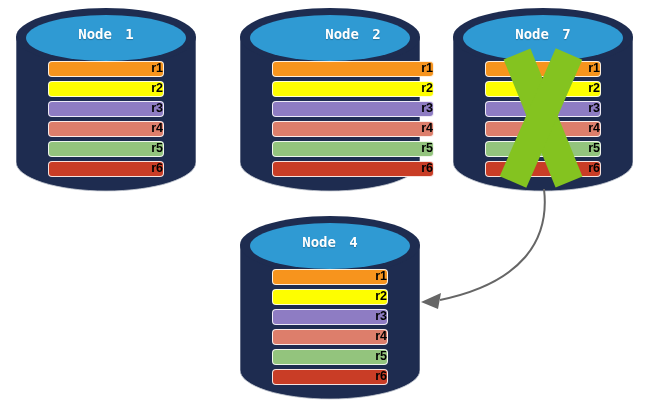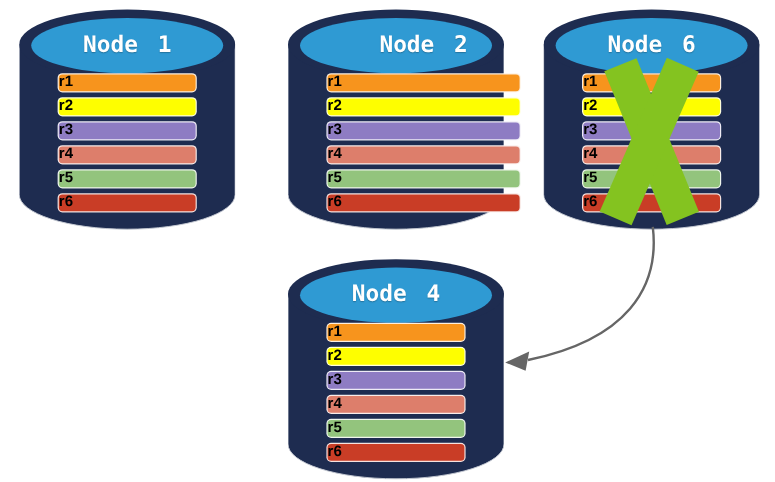--- a/index.html
+++ b/index.html
@@ -15,33 +15,33 @@
   .node-1 { left: 16px;  top: 4px; }
   .node-2 { left: 240px; top: 4px; padding-left: 46px; }
   .node-3 { left: 453px; top: 4px; }
   .node-4 { left: 240px; top: 212px; }
   .cyl { position: absolute; left: 0; top: 0; width: 180px; height: 190px; }
   .node-title {
     position: absolute; left: 0; right: 0; top: 22px;
     text-align: center;
     font-family: "DejaVu Sans Mono", monospace;
     font-weight: bold;
-    font-size: 19px;
+    font-size: 14px;
     word-spacing: 5px;
     letter-spacing: 0px;
     text-shadow: 0 1px 1px rgba(0,0,0,0.25);
   }
   .row-list { position: absolute; left: 32px; right: 32px; top: 57px; }
   .row {
     height: 16px;
     margin-bottom: 4px;
     border-radius: 4px;
     border: 1px solid rgba(255,255,255,0.85);
     box-sizing: border-box;
-    text-align: left;
+    text-align: right;
     font-weight: bold;
     font-size: 12.5px;
     line-height: 13px;
   }
   .xmark {
     position: absolute; left: 36px; top: 44px;
     width: 104px; height: 140px;
     overflow: visible;
   }
   .arrow-layer {
@@ -88,21 +88,21 @@
       <div class="row" style="background-color: rgb(201, 61, 38);"><span>r6</span></div>
     </div>
   </div>
 
   <div class="node node-3">
     <svg class="cyl" viewBox="0 0 180 190">
       <path d="M0,33 L0,158 A90,29 0 0 0 180,158 L180,33 Z" stroke-width="0.8" style="fill: rgb(30, 44, 80); stroke: rgb(196, 201, 210);"></path>
       <ellipse cx="90" cy="33" rx="90" ry="29" style="fill: rgb(30, 44, 80);"></ellipse>
       <ellipse cx="90" cy="34" rx="80" ry="23" style="fill: rgb(47, 154, 211);"></ellipse>
     </svg>
-    <div class="node-title" style="color: rgb(255, 255, 255);">Node 6</div>
+    <div class="node-title" style="color: rgb(255, 255, 255);">Node 7</div>
     <div class="row-list" style="color: rgb(0, 0, 0);">
       <div class="row" style="background-color: rgb(247, 148, 29);"><span>r1</span></div>
       <div class="row" style="background-color: rgb(254, 254, 0);"><span>r2</span></div>
       <div class="row" style="background-color: rgb(142, 124, 195);"><span>r3</span></div>
       <div class="row" style="background-color: rgb(221, 126, 107);"><span>r4</span></div>
       <div class="row" style="background-color: rgb(147, 196, 125);"><span>r5</span></div>
       <div class="row" style="background-color: rgb(201, 61, 38);"><span>r6</span></div>
     </div>
     <svg class="xmark" viewBox="0 0 104 140">
       <line x1="28" y1="6" x2="80" y2="134" stroke-width="29" stroke-linecap="butt" style="stroke: rgb(132, 195, 32);"></line>

